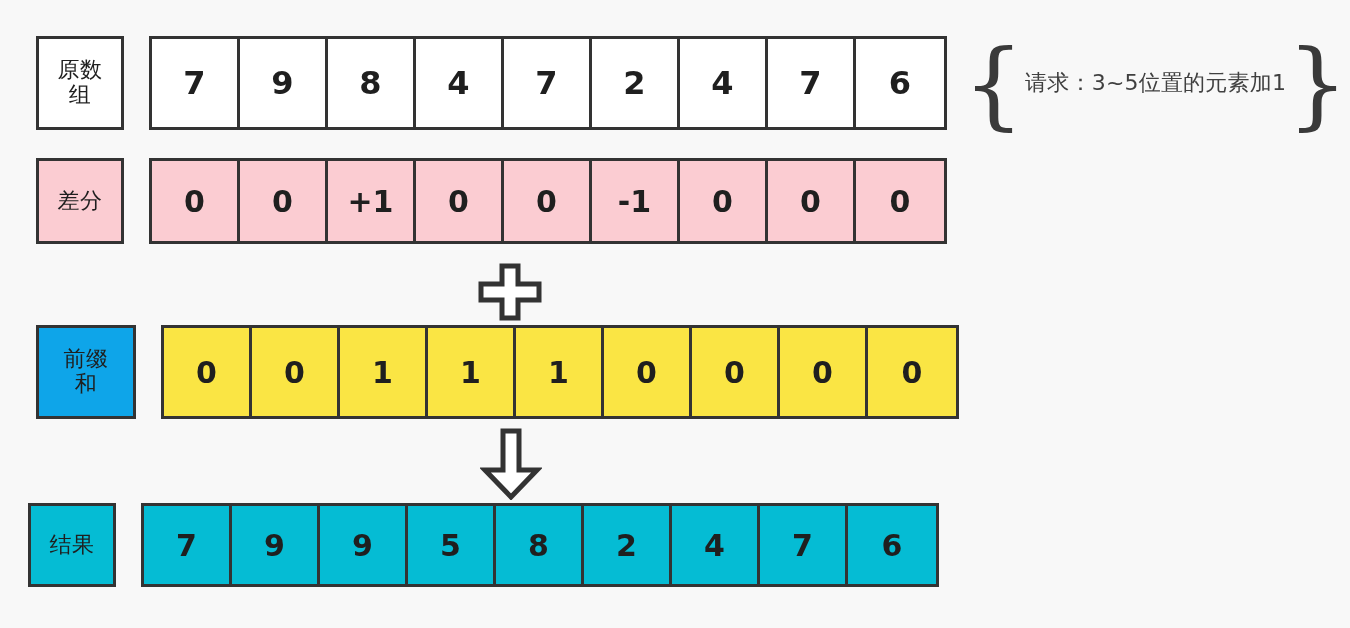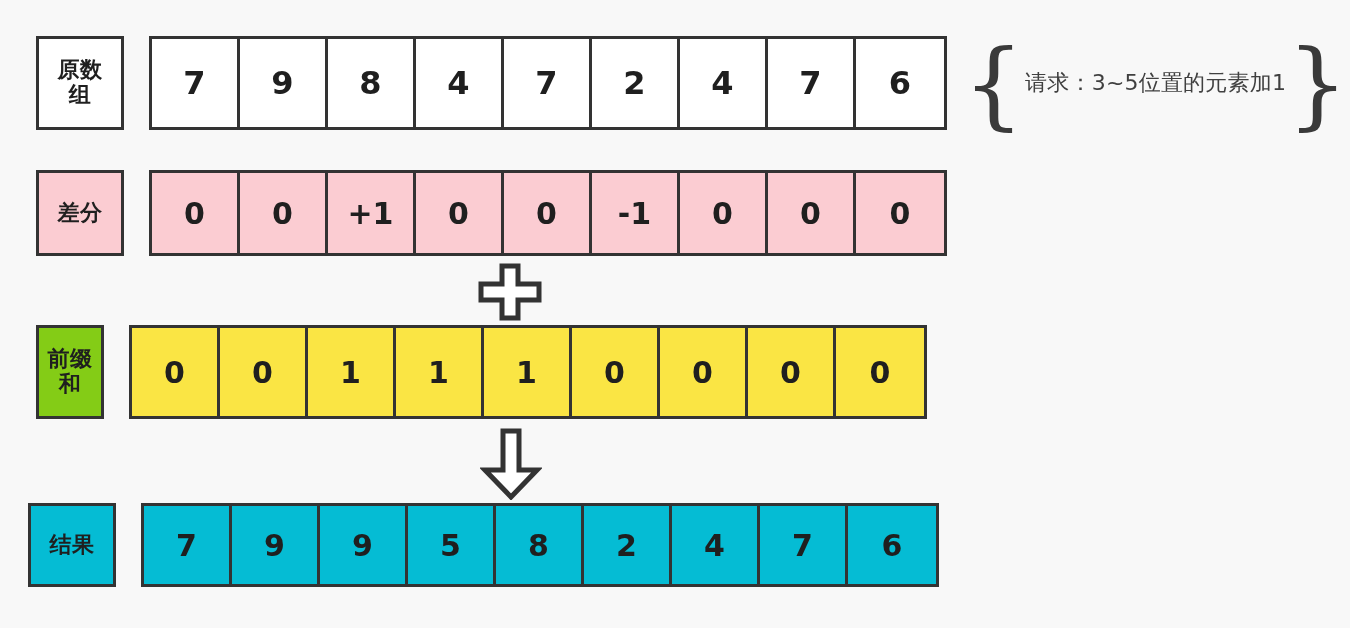--- a/index.html
+++ b/index.html
@@ -28,21 +28,21 @@
     align-items: stretch;
   }
 
   .row-label {
     box-sizing: border-box;
     border: 3px solid #333333;
     display: flex;
     align-items: center;
     justify-content: center;
     text-align: center;
-    font-weight: bold;
+    font-weight: normal;
     color: #1f1f1f;
     line-height: 1.12;
     letter-spacing: 0.5px;
   }
 
   .cells {
     box-sizing: border-box;
     display: flex;
     border: 3px solid #333333;
   }
@@ -77,21 +77,21 @@
   }
   #row-original .cell {
     width: 88px;
     background: #ffffff;
     font-size: 32px;
   }
 
   
   #row-diff {
     left: 36px;
-    top: 170px;
+    top: 158px;
   }
   #row-diff .row-label {
     width: 88px;
     height: 86px;
     background: #fbccd2;
     font-size: 22px;
   }
   #row-diff .cells {
     margin-left: 25px;
     height: 86px;
@@ -101,23 +101,23 @@
     background: #fbccd2;
     font-size: 30px;
   }
 
   
   #row-prefix {
     left: 36px;
     top: 325px;
   }
   #row-prefix .row-label {
-    width: 68px;
-    height: 94px;
-    background: #84cc16;
+    width: 100px;
+    height: 94px;
+    background: #0ea5e9;
     font-size: 22px;
   }
   #row-prefix .cells {
     margin-left: 25px;
     height: 94px;
   }
   #row-prefix .cell {
     width: 88px;
     background: #fae544;
     font-size: 30px;

